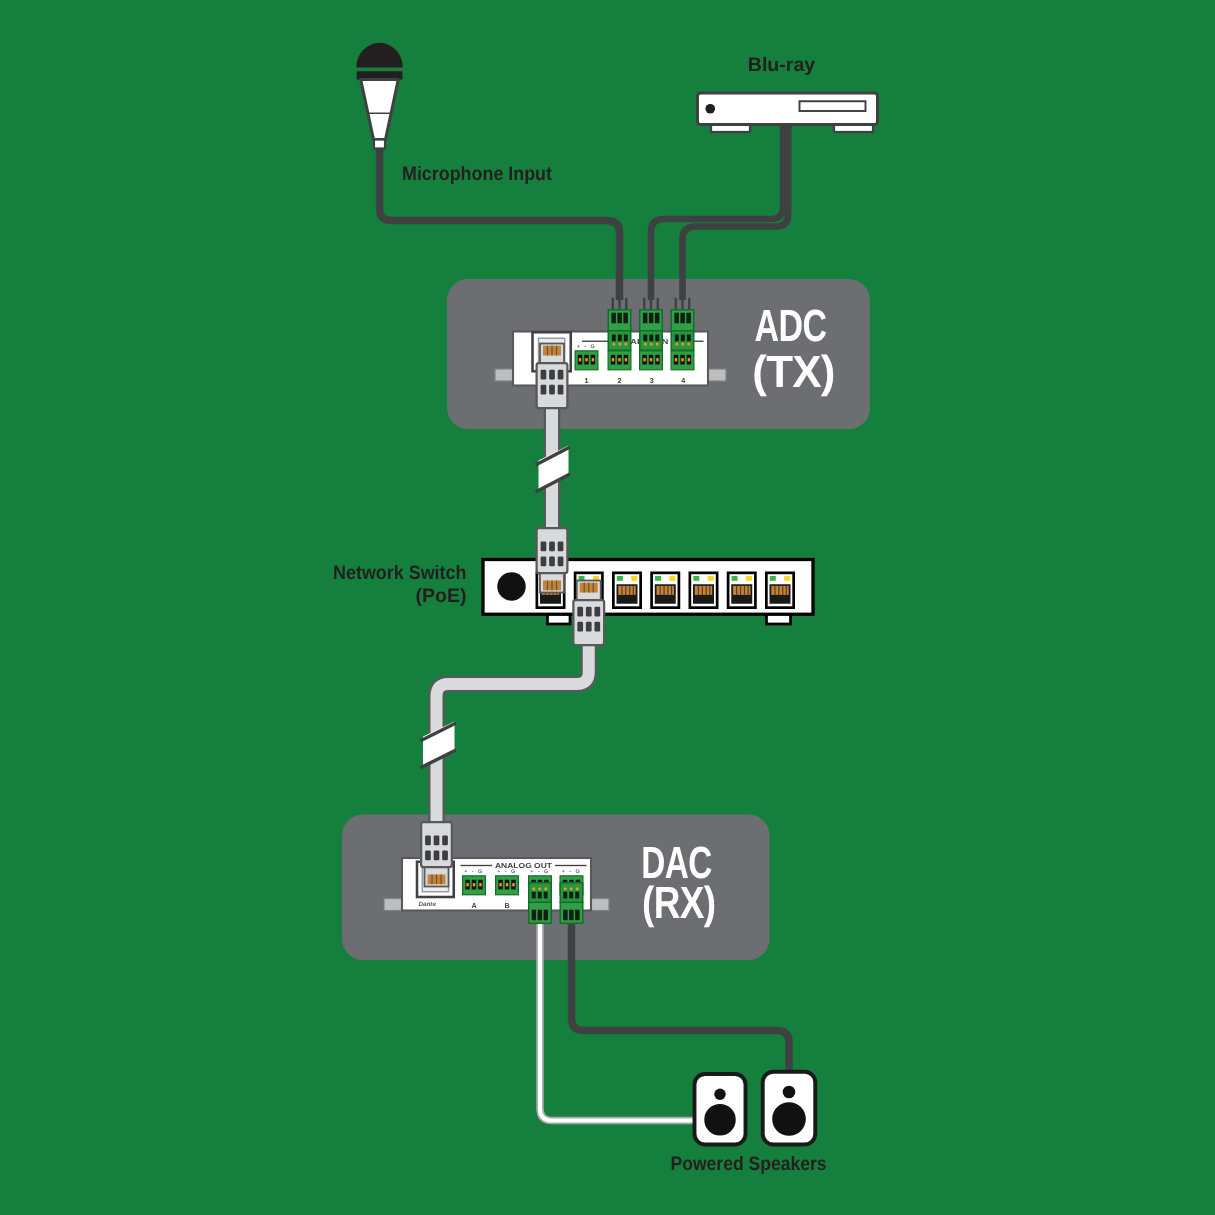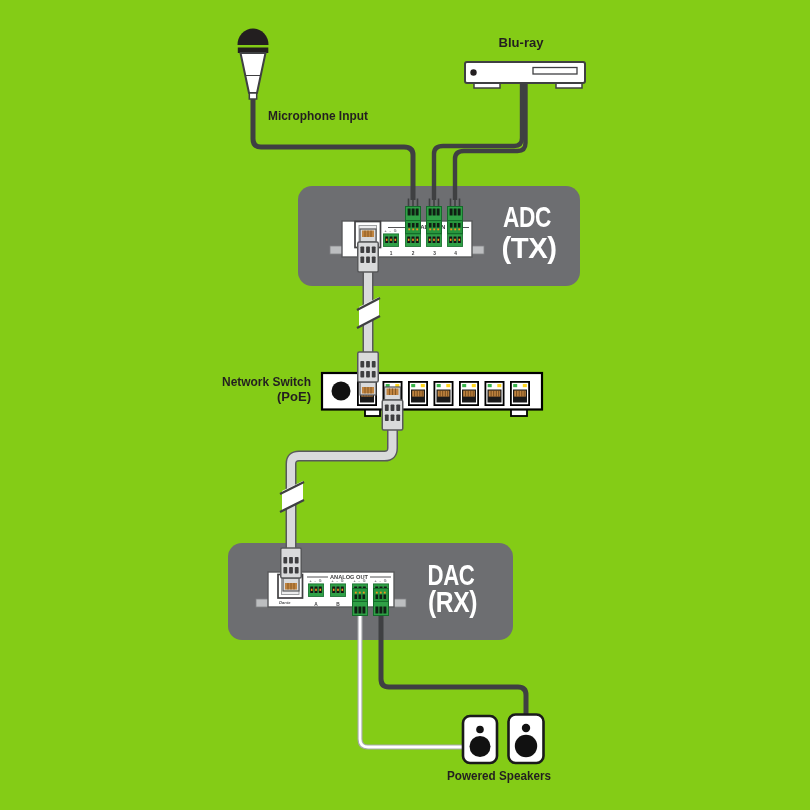--- a/index.html
+++ b/index.html
@@ -1,16 +1,16 @@
 <!DOCTYPE html>
 <html><head>
 <meta charset="utf-8">
 <style>
   html,body{margin:0;padding:0;background:#ffffff;}
-  .stage{width:810px;height:810px;position:relative;background:#84cc16;overflow:hidden;}
+  .stage{width:810px;height:810px;position:relative;background:#15803d;overflow:hidden;}
   svg{display:block;}
   text{font-family:"Liberation Sans", sans-serif;}
   .lbl{font-weight:bold;font-size:13px;fill:#231f20;}
   .biglbl{font-weight:bold;font-size:30px;fill:#ffffff;letter-spacing:-0.5px;}
   .tinyhdr{font-weight:bold;font-size:4.8px;fill:#404042;}
   .tinynum{font-weight:bold;font-size:4.8px;fill:#404042;}
   .tinymark{font-weight:bold;font-size:3.6px;fill:#6d6e71;letter-spacing:1px;}
   .dantelbl{font-weight:bold;font-style:italic;font-size:4.2px;fill:#58595b;}
   .cable-dark{fill:none;stroke:#3f4042;stroke-width:5;}
   .cable-dark-thin{fill:none;stroke:#3f4042;stroke-width:4.4;}

